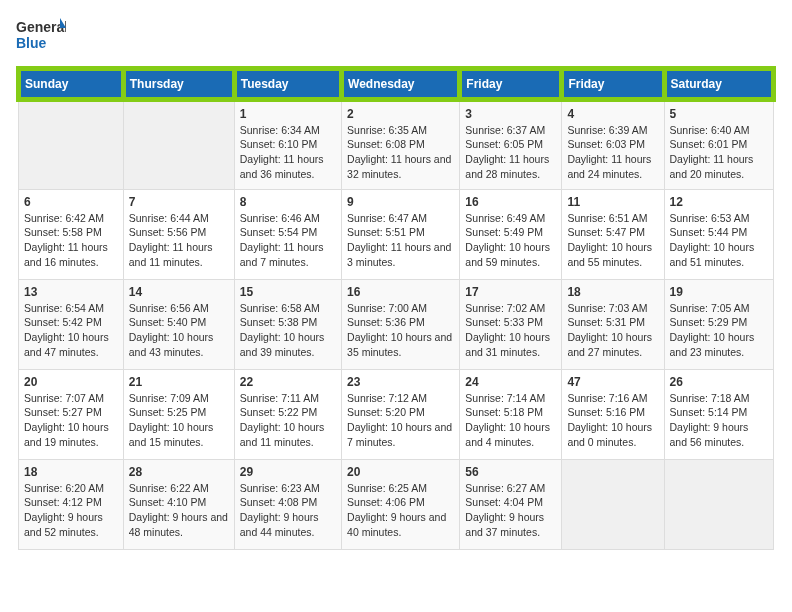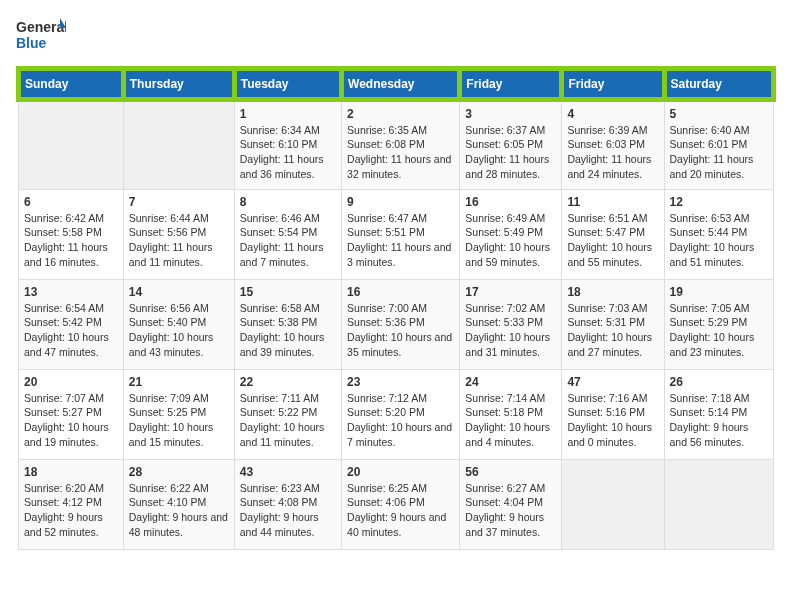--- a/index.html
+++ b/index.html
@@ -222,21 +222,21 @@
       <tr>
         <td>
           <span class="day-number">18</span>
           <div class="day-info">Sunrise: 6:20 AM<br>Sunset: 4:12 PM<br>Daylight: 9 hours and 52 minutes.</div>
         </td>
         <td>
           <span class="day-number">28</span>
           <div class="day-info">Sunrise: 6:22 AM<br>Sunset: 4:10 PM<br>Daylight: 9 hours and 48 minutes.</div>
         </td>
         <td>
-          <span class="day-number">43</span>
+          <span class="day-number">29</span>
           <div class="day-info">Sunrise: 6:23 AM<br>Sunset: 4:08 PM<br>Daylight: 9 hours and 44 minutes.</div>
         </td>
         <td>
           <span class="day-number">20</span>
           <div class="day-info">Sunrise: 6:25 AM<br>Sunset: 4:06 PM<br>Daylight: 9 hours and 40 minutes.</div>
         </td>
         <td>
           <span class="day-number">56</span>
           <div class="day-info">Sunrise: 6:27 AM<br>Sunset: 4:04 PM<br>Daylight: 9 hours and 37 minutes.</div>
         </td>

